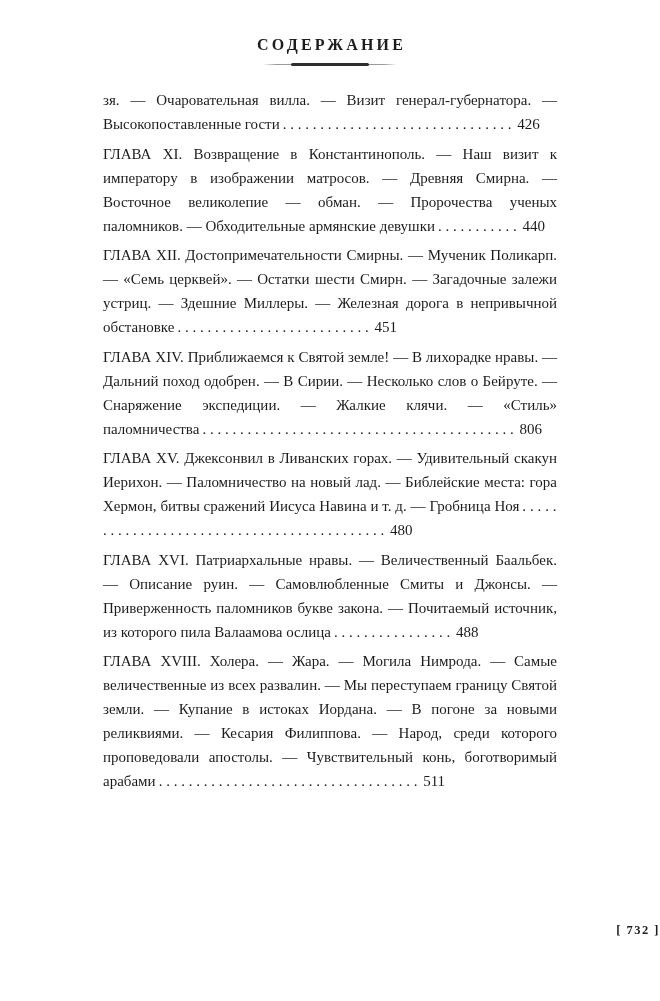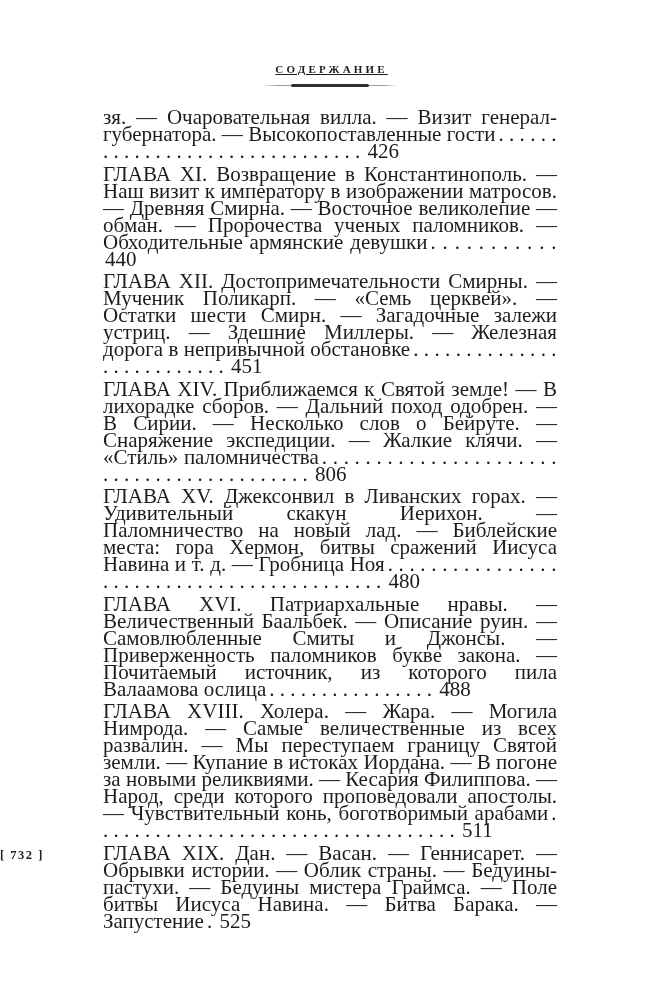--- a/index.html
+++ b/index.html
@@ -12,28 +12,27 @@
   }
   .book-page {
     position: relative;
     width: 660px;
     height: 1001px;
     background: #ffffff;
     color: #1c1c1c;
     font-family: "Liberation Serif", serif;
   }
   .page-title {
-    padding-top: 63px;
+    padding-top: 36px;
     text-align: center;
-    font-size: 11px;
+    font-size: 16px;
     font-weight: bold;
     letter-spacing: 3.2px;
     color: #1d1d1d;
     text-indent: 3.2px; 
-    text-decoration: underline;
   }
   .ornament {
     width: 134px;
     height: 3px;
     margin: 9px auto 0;
     position: relative;
   }
   .ornament::before {
     content: "";
     position: absolute;
@@ -48,42 +47,42 @@
     width: 78px; height: 3px;
     background: #2e2e2e;
     border-radius: 1.5px;
   }
   .toc {
     width: 454px;
     margin: 22px auto 0;
   }
   .toc-entry {
     margin: 0 0 5.5px 0;
-    font-size: 21px;
-    line-height: 17px;
+    font-size: 15px;
+    line-height: 24px;
     text-align: justify;
     hyphens: auto;
     -webkit-hyphens: auto;
     color: #1c1c1c;
   }
   .toc-dots {
     margin-left: 3px;
     word-spacing: -1px;
     letter-spacing: 0.5px;
     color: #1c1c1c;
     white-space: normal;
   }
   .toc-page-num {
     margin-left: 2px;
   }
   .page-footer {
     position: absolute;
-    top: 848px;
+    top: 923px;
     left: 0; right: 0;
-    text-align: left;
+    text-align: right;
     font-size: 12.5px;
     font-weight: bold;
     letter-spacing: 1.5px;
     color: #1d1d1d;
   }
 </style>
 </head>
 <body>
 
 <div class="book-page">
@@ -94,28 +93,27 @@
 
   <div class="toc">
 
     <p class="toc-entry" lang="ru"><span>зя. — Очаровательная вилла. — Визит генерал-губернатора. — Высокопоставленные гости</span><span class="toc-dots">. . . . . . . . . . . . . . . . . . . . . . . . . . . . . . . </span><span class="toc-page-num">426</span></p>
 
     <p class="toc-entry" lang="ru"><span>ГЛАВА XI. Возвращение в Константинополь. — Наш визит к императору в изображении матросов. — Древняя Смирна. — Восточное великолепие — обман. — Пророчества ученых паломников. — Обходительные армянские девушки</span><span class="toc-dots">. . . . . . . . . . . </span><span class="toc-page-num">440</span></p>
 
     <p class="toc-entry" lang="ru"><span>ГЛАВА XII. Достопримечательности Смирны. — Мученик Поликарп. — «Семь церквей». — Остатки шести Смирн. — Загадочные залежи устриц. — Здешние Миллеры. — Железная дорога в непривычной обстановке</span><span class="toc-dots">. . . . . . . . . . . . . . . . . . . . . . . . . . </span><span class="toc-page-num">451</span></p>
 
 
-    <p class="toc-entry" lang="ru"><span>ГЛАВА XIV. Приближаемся к Святой земле! — В лихорадке сборов. — Дальний поход одобрен. — В Сирии. — Несколько слов о Бейруте. — Снаряжение экспедиции. — Жалкие клячи. — «Стиль» паломничества</span><span class="toc-dots">. . . . . . . . . . . . . . . . . . . . . . . . . . . . . . . . . . . . . . . . . . </span><span class="toc-page-num">806</span></p>
+    <p class="toc-entry" lang="ru"><span>ГЛАВА XIV. Приближаемся к Святой земле! — В лихорадке нравы. — Дальний поход одобрен. — В Сирии. — Несколько слов о Бейруте. — Снаряжение экспедиции. — Жалкие клячи. — «Стиль» паломничества</span><span class="toc-dots">. . . . . . . . . . . . . . . . . . . . . . . . . . . . . . . . . . . . . . . . . . </span><span class="toc-page-num">806</span></p>
 
     <p class="toc-entry" lang="ru"><span>ГЛАВА XV. Джексонвил в Ливанских горах. — Удивительный скакун Иерихон. — Паломничество на новый лад. — Библейские места: гора Хермон, битвы сражений Иисуса Навина и т. д. — Гробница Ноя</span><span class="toc-dots">. . . . . . . . . . . . . . . . . . . . . . . . . . . . . . . . . . . . . . . . . . . </span><span class="toc-page-num">480</span></p>
 
     <p class="toc-entry" lang="ru"><span>ГЛАВА XVI. Патриархальные нравы. — Величественный Баальбек. — Описание руин. — Самовлюбленные Смиты и Джонсы. — Приверженность паломников букве закона. — Почитаемый источник, из которого пила Валаамова ослица</span><span class="toc-dots">. . . . . . . . . . . . . . . . </span><span class="toc-page-num">488</span></p>
 
 
     <p class="toc-entry" lang="ru"><span>ГЛАВА XVIII. Холера. — Жара. — Могила Нимрода. — Самые величественные из всех развалин. — Мы переступаем границу Святой земли. — Купание в истоках Иордана. — В погоне за новыми реликвиями. — Кесария Филиппова. — Народ, среди которого проповедовали апостолы. — Чувствительный конь, боготворимый арабами</span><span class="toc-dots">. . . . . . . . . . . . . . . . . . . . . . . . . . . . . . . . . . . </span><span class="toc-page-num">511</span></p>
 
-    <p class="toc-entry" lang="ru"><span>ГЛАВА XIX. Дан. — Васан. — Геннисарет. — Обрывки истории. — Облик страны. — Бедуины-пастухи. — Бедуины мистера Граймса. — Поле битвы Иисуса Навина. — Битва Барака. — Запустение</span><span class="toc-dots">. </span><span class="toc-page-num">525</span></p>
 
   </div>
 
   <div class="page-footer">[ 732 ]</div>
 
 </div>
 
 </body></html>

